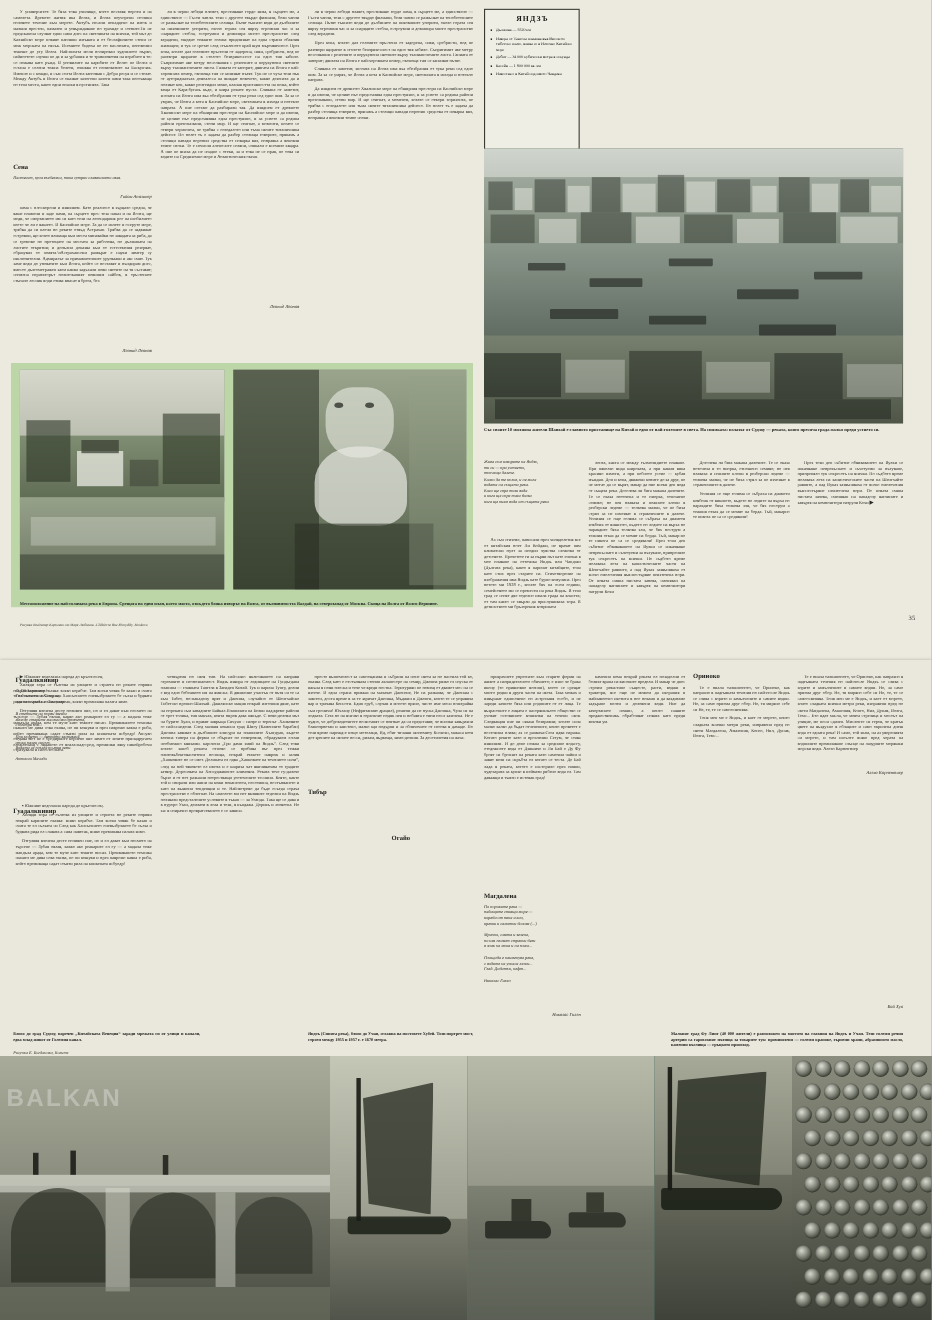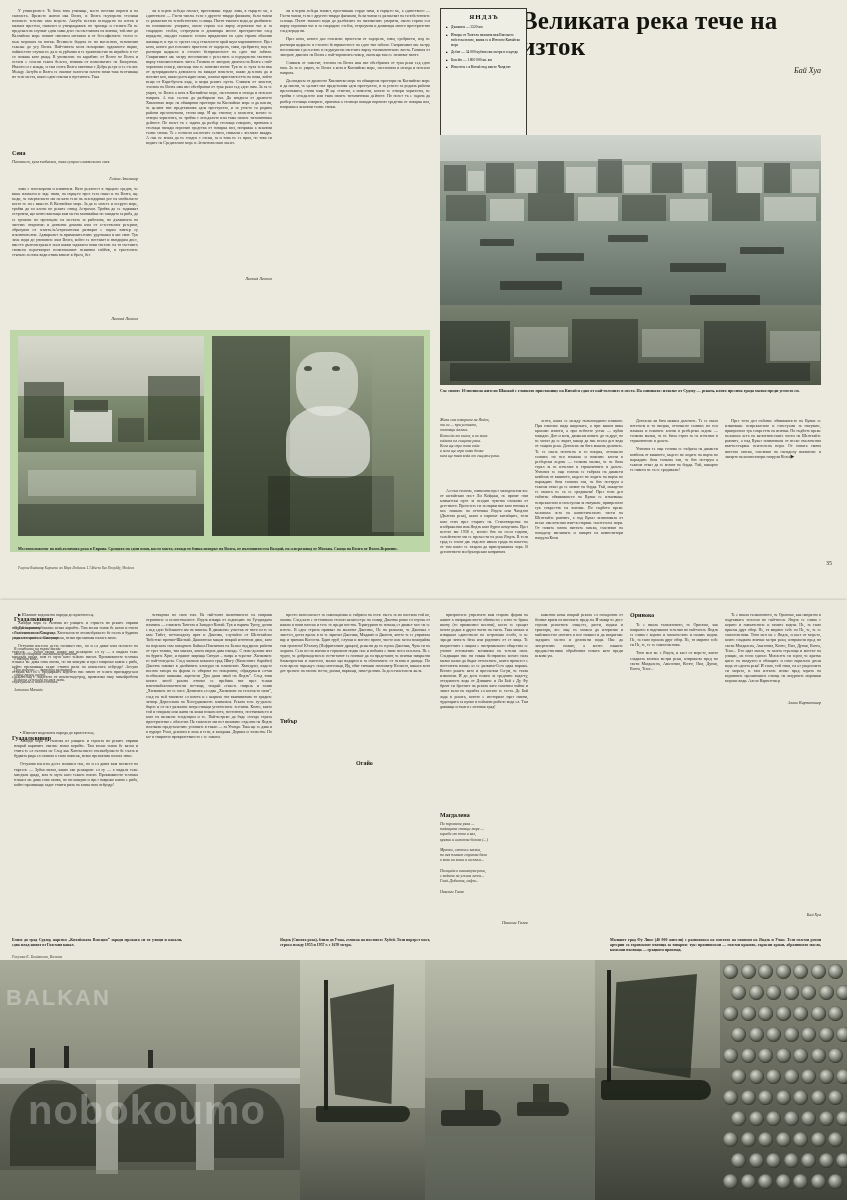--- a/index.html
+++ b/index.html
@@ -83,24 +83,20 @@
   .ccap{position:absolute;font-size:3.9px;line-height:5px;font-weight:bold;color:#232320;text-align:justify;}
 </style>
 </head>
 <body>
 
 <div class="page">
 
   <div class="sheet" id="sheet-top"></div>
   <div class="sheet" id="sheet-bottom"></div>
 
-  <div id="headline">
-    <div class="h1">Великата река тече на изток</div>
-    <div class="byline">Бай Хуа</div>
-  </div>
 
   <div id="factbox">
     <div class="fb-title">ЯНДЗЪ</div>
     <ul>
       <li>Дължина — 5520 км</li>
       <li>Извора от Танггла планина във Високото тибетско плато, влива се в Източно Китайско море</li>
       <li>Дебит — 34 000 кубически метра в секунда</li>
       <li>Басейн — 1 800 000 кв. км</li>
       <li>Известна е в Китай под името Чандзян</li>
     </ul>
@@ -479,16 +475,15 @@
           <div style="position: absolute; width: 15px; height: 15px; border-radius: 50%; left: 20.5px; top: 214px; background: radial-gradient(circle at 38% 34%, rgba(236, 238, 228, 0.85), rgba(70, 74, 62, 0.9) 72%); box-shadow: rgba(0, 0, 0, 0.6) 0px 0px 2px inset;"></div>
           <div style="position: absolute; width: 15px; height: 15px; border-radius: 50%; left: 38px; top: 214px; background: radial-gradient(circle at 38% 34%, rgba(236, 238, 228, 0.85), rgba(70, 74, 62, 0.9) 72%); box-shadow: rgba(0, 0, 0, 0.6) 0px 0px 2px inset;"></div>
           <div style="position: absolute; width: 15px; height: 15px; border-radius: 50%; left: 55.5px; top: 214px; background: radial-gradient(circle at 38% 34%, rgba(236, 238, 228, 0.85), rgba(70, 74, 62, 0.9) 72%); box-shadow: rgba(0, 0, 0, 0.6) 0px 0px 2px inset;"></div>
           <div style="position: absolute; width: 15px; height: 15px; border-radius: 50%; left: 73px; top: 214px; background: radial-gradient(circle at 38% 34%, rgba(236, 238, 228, 0.85), rgba(70, 74, 62, 0.9) 72%); box-shadow: rgba(0, 0, 0, 0.6) 0px 0px 2px inset;"></div>
           <div style="position: absolute; width: 15px; height: 15px; border-radius: 50%; left: 90.5px; top: 214px; background: radial-gradient(circle at 38% 34%, rgba(236, 238, 228, 0.85), rgba(70, 74, 62, 0.9) 72%); box-shadow: rgba(0, 0, 0, 0.6) 0px 0px 2px inset;"></div>
           <div style="position: absolute; width: 15px; height: 15px; border-radius: 50%; left: 108px; top: 214px; background: radial-gradient(circle at 38% 34%, rgba(236, 238, 228, 0.85), rgba(70, 74, 62, 0.9) 72%); box-shadow: rgba(0, 0, 0, 0.6) 0px 0px 2px inset;"></div>
         </div>
     </div>
 
     <div class="wmk" id="wm1" style="left:6px;top:25px;">BALKAN</div>
-    <div class="wmk" id="wm3" style="left:28px;top:128px;">nobokoumo</div>
   </div>
 
 </div>
 
 </body></html>

